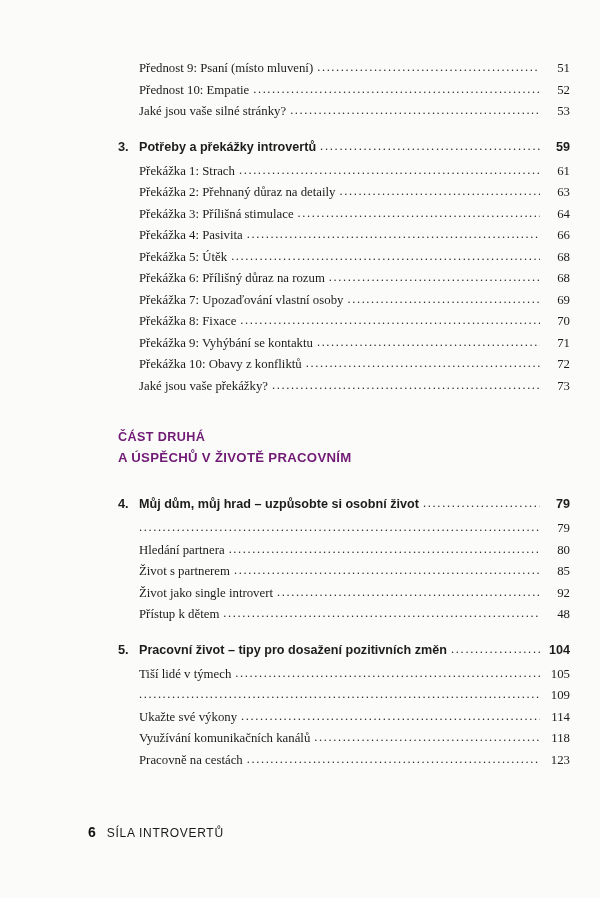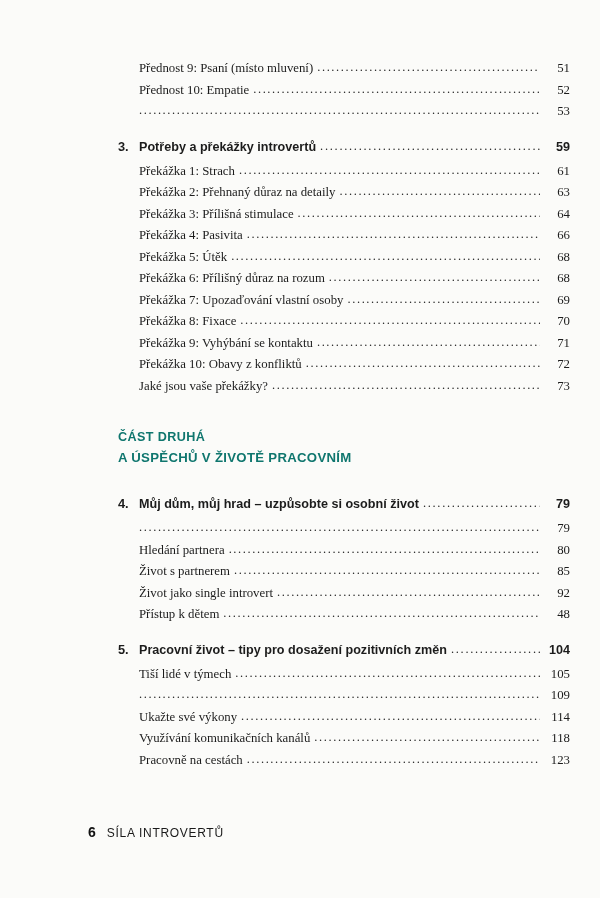--- a/index.html
+++ b/index.html
@@ -91,21 +91,21 @@
 
   
   .part-block {
     font-family: "Liberation Sans", sans-serif;
     font-weight: bold;
     font-size: 13.2px;
     line-height: 19.5px;
     letter-spacing: 0.3px;
     margin-top: 31px;
     margin-bottom: 26px;
-    color: #0f766e;
+    color: #701a75;
   }
   .part-block .part-kicker {
     font-size: 12.6px;
     letter-spacing: 0.4px;
   }
   .part-line { display: block; }
 
   .group { margin-bottom: 0; }
 
   
@@ -141,20 +141,21 @@
         <span class="label">Přednost 9: Psaní (místo mluvení)</span>
         <span class="dots">.............................................................................................</span>
         <span class="page-no">51</span>
       </div>
       <div class="toc-line sub">
         <span class="label">Přednost 10: Empatie</span>
         <span class="dots">.............................................................................................</span>
         <span class="page-no">52</span>
       </div>
       <div class="toc-line sub">
+        <span class="label">Jaké jsou vaše silné stránky?</span>
         <span class="dots">.............................................................................................</span>
         <span class="page-no">53</span>
       </div>
     </div>
 
     <div class="toc-line chapter">
       <span class="num-col">3.</span>
       <span class="label">Potřeby a překážky introvertů</span>
       <span class="dots">.............................................................................................</span>
       <span class="page-no">59</span>

